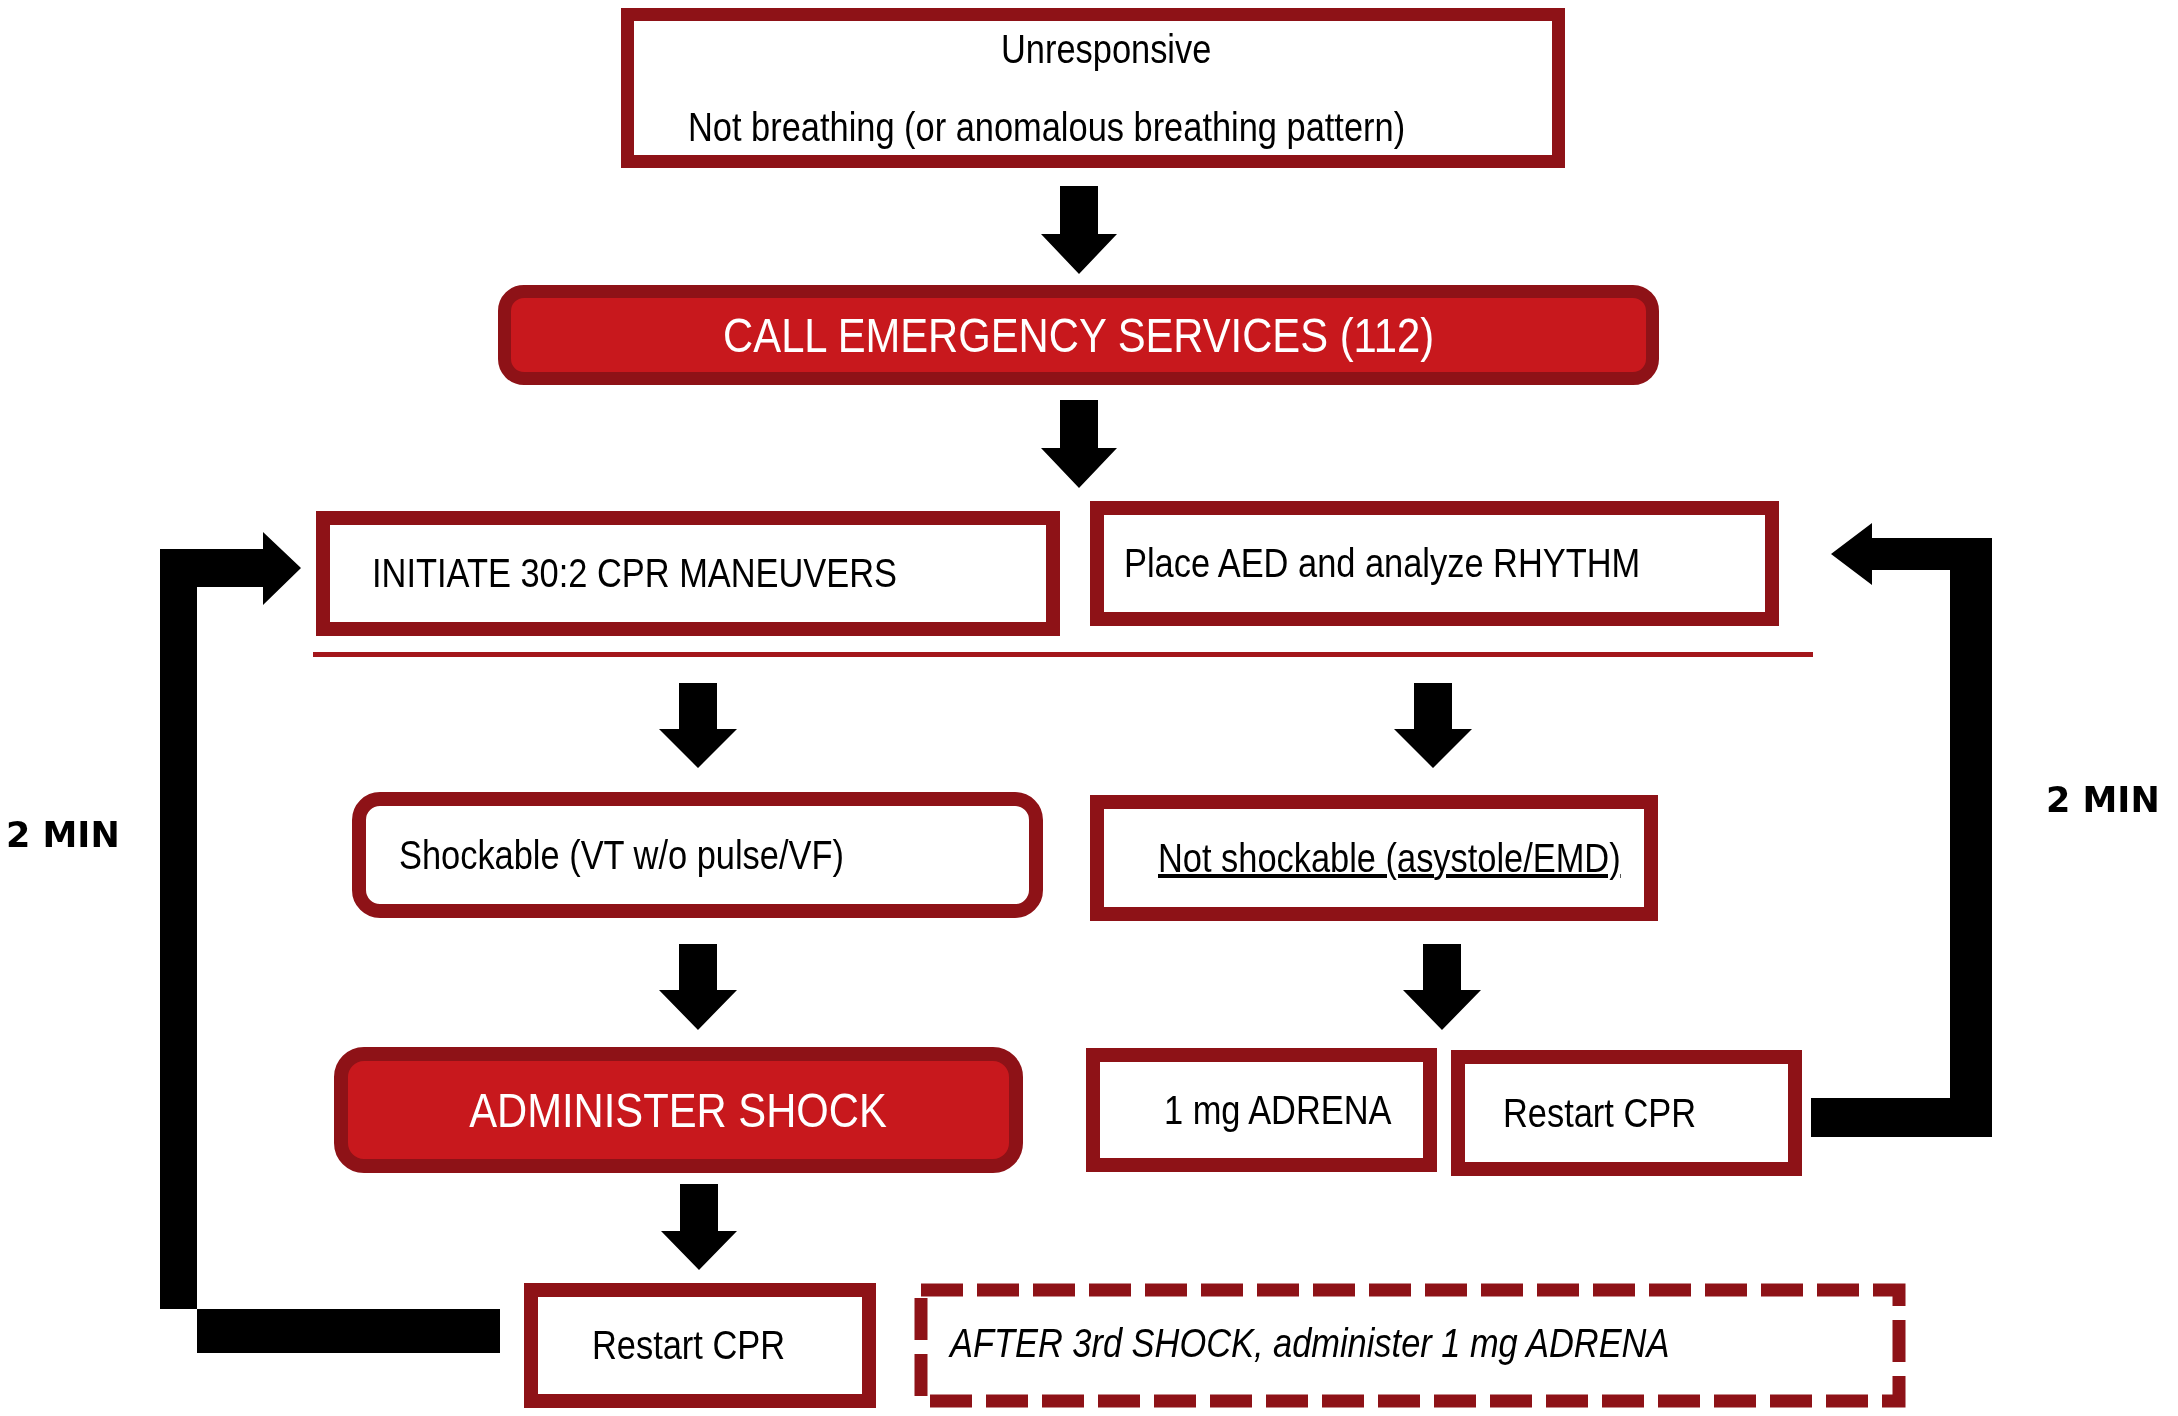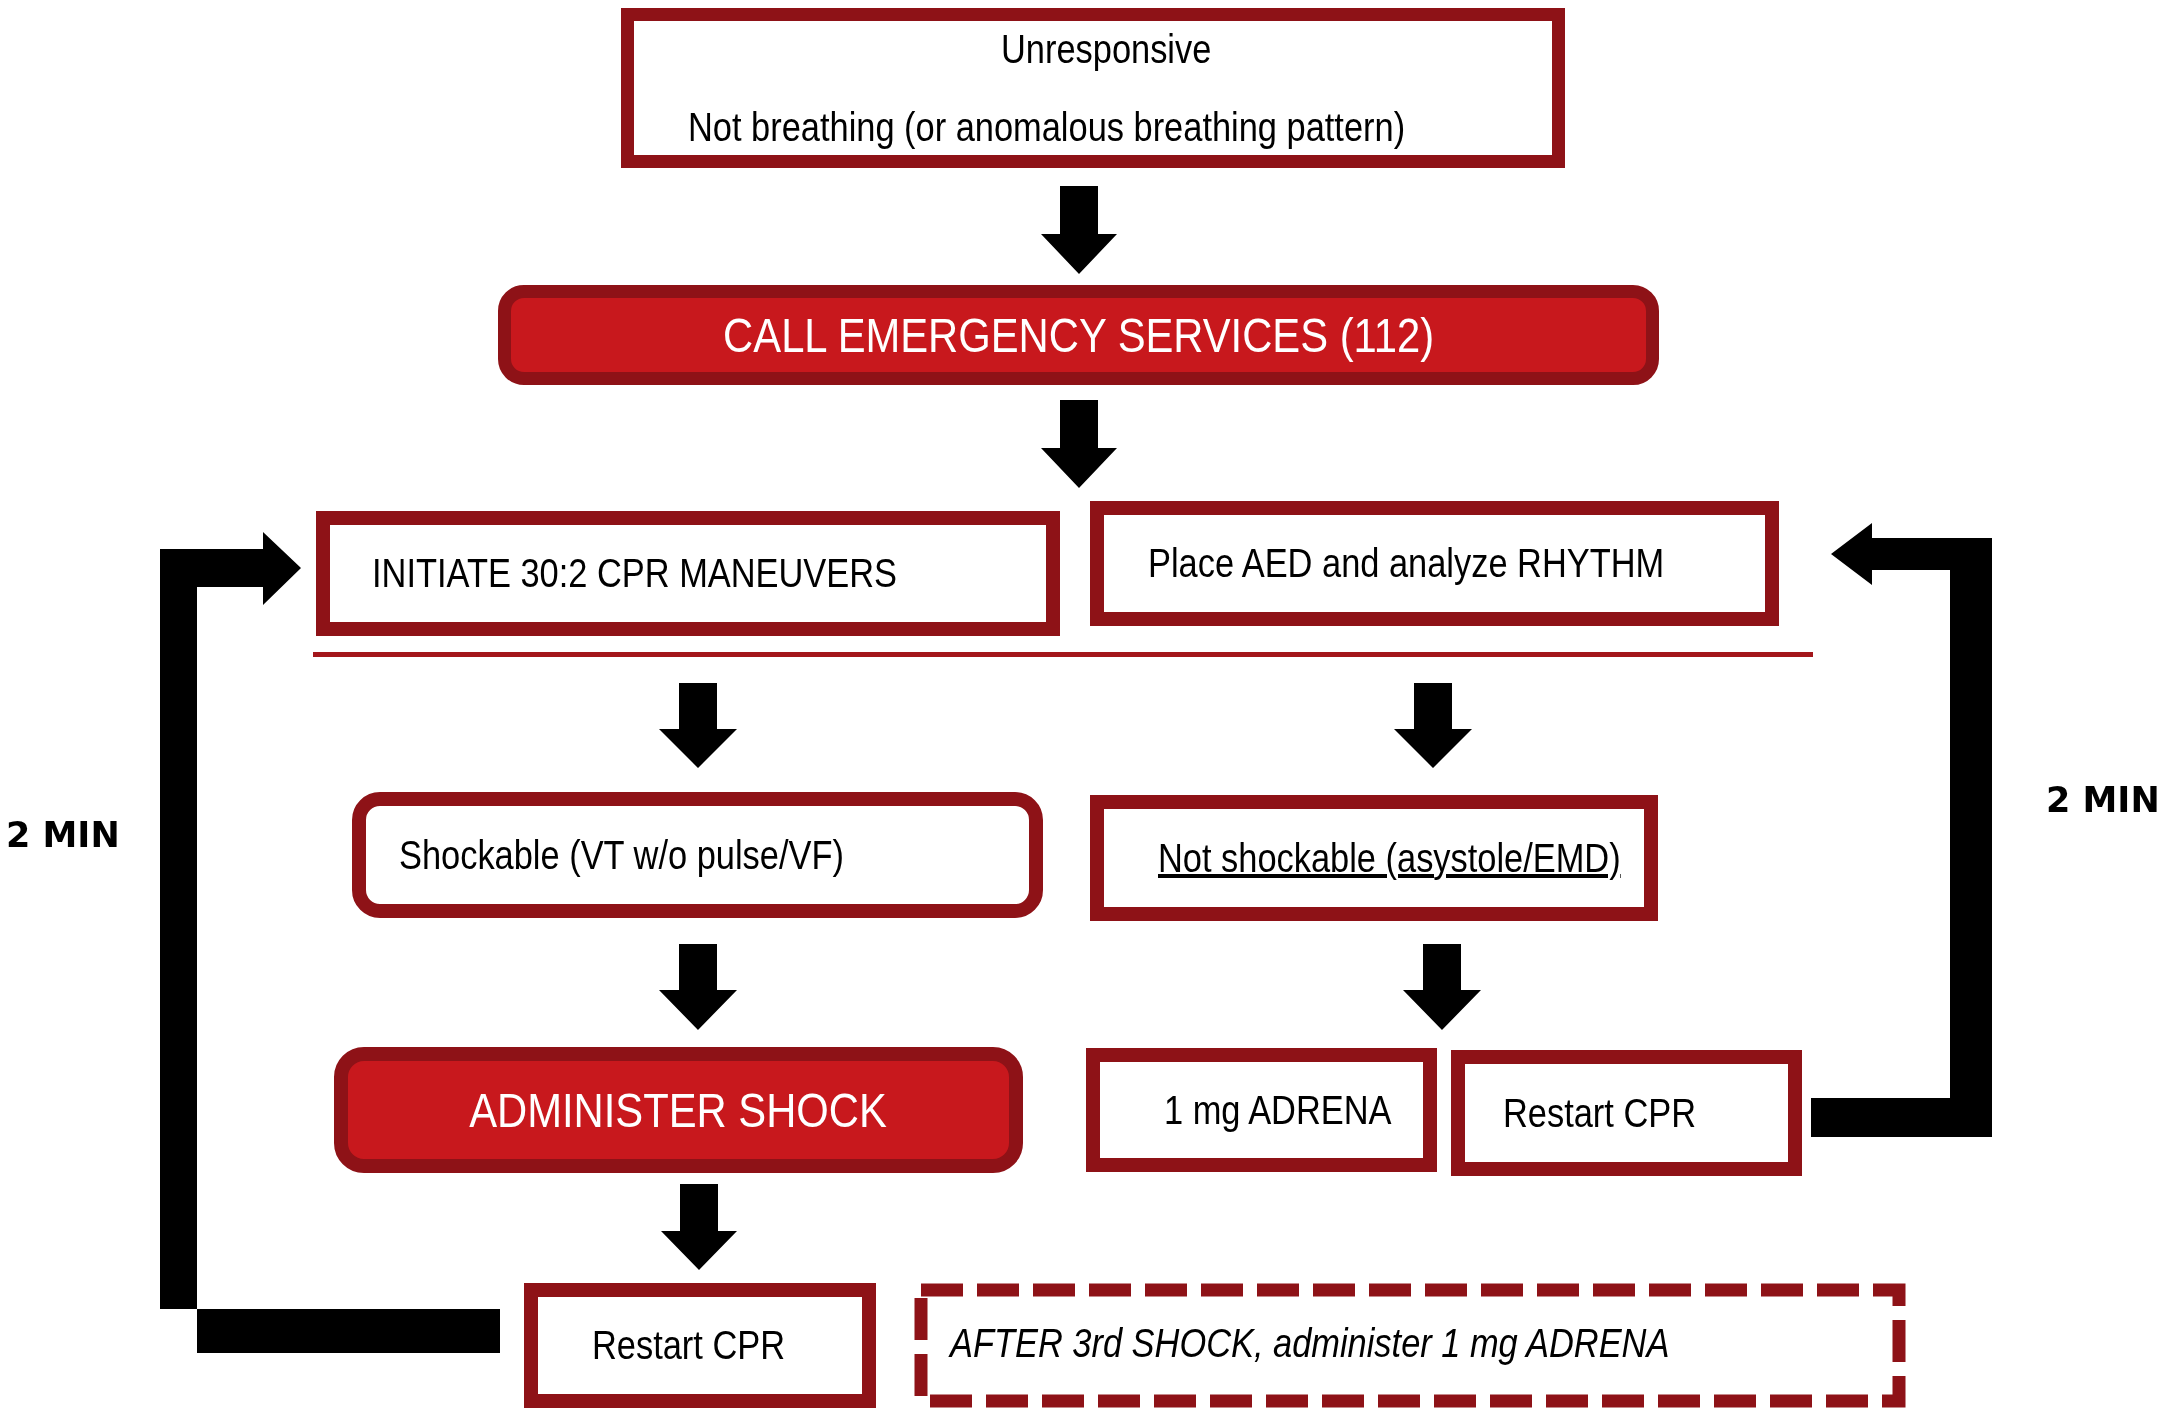--- a/index.html
+++ b/index.html
@@ -33,21 +33,21 @@
 </div>
 
 <svg class="arrow" style="left:1040px; top:400px;" width="80" height="90" viewBox="0 0 80 90">
   <polygon points="20,0 58,0 58,48 77,48 39,88 1,48 20,48" fill="#000"></polygon>
 </svg>
 
 <div class="box" style="left:316px; top:501px; width:744px; height:125px;margin-top:10px;">
   <span class="txt" style="font-size:40px; margin-left:42px; transform:scaleX(0.86);">INITIATE 30:2 CPR MANEUVERS</span>
 </div>
 
-<div class="box" style="left:1090px; top:501px; width:689px; height:125px;padding-left:24px;">
+<div class="box" style="left:1090px; top:501px; width:689px; height:125px;">
   <span class="txt" style="font-size:40px; margin-left:20px; transform:scaleX(0.86);">Place AED and analyze RHYTHM</span>
 </div>
 
 <div class="divider" style="left:313px; top:652px; width:1500px;"></div>
 
 <svg class="arrow" style="left:659px; top:683px;" width="80" height="90" viewBox="0 0 80 90">
   <polygon points="20,0 58,0 58,46 78,46 39,85 0,46 20,46" fill="#000"></polygon>
 </svg>
 <svg class="arrow" style="left:1394px; top:683px;" width="80" height="90" viewBox="0 0 80 90">
   <polygon points="20,0 58,0 58,46 78,46 39,85 0,46 20,46" fill="#000"></polygon>

